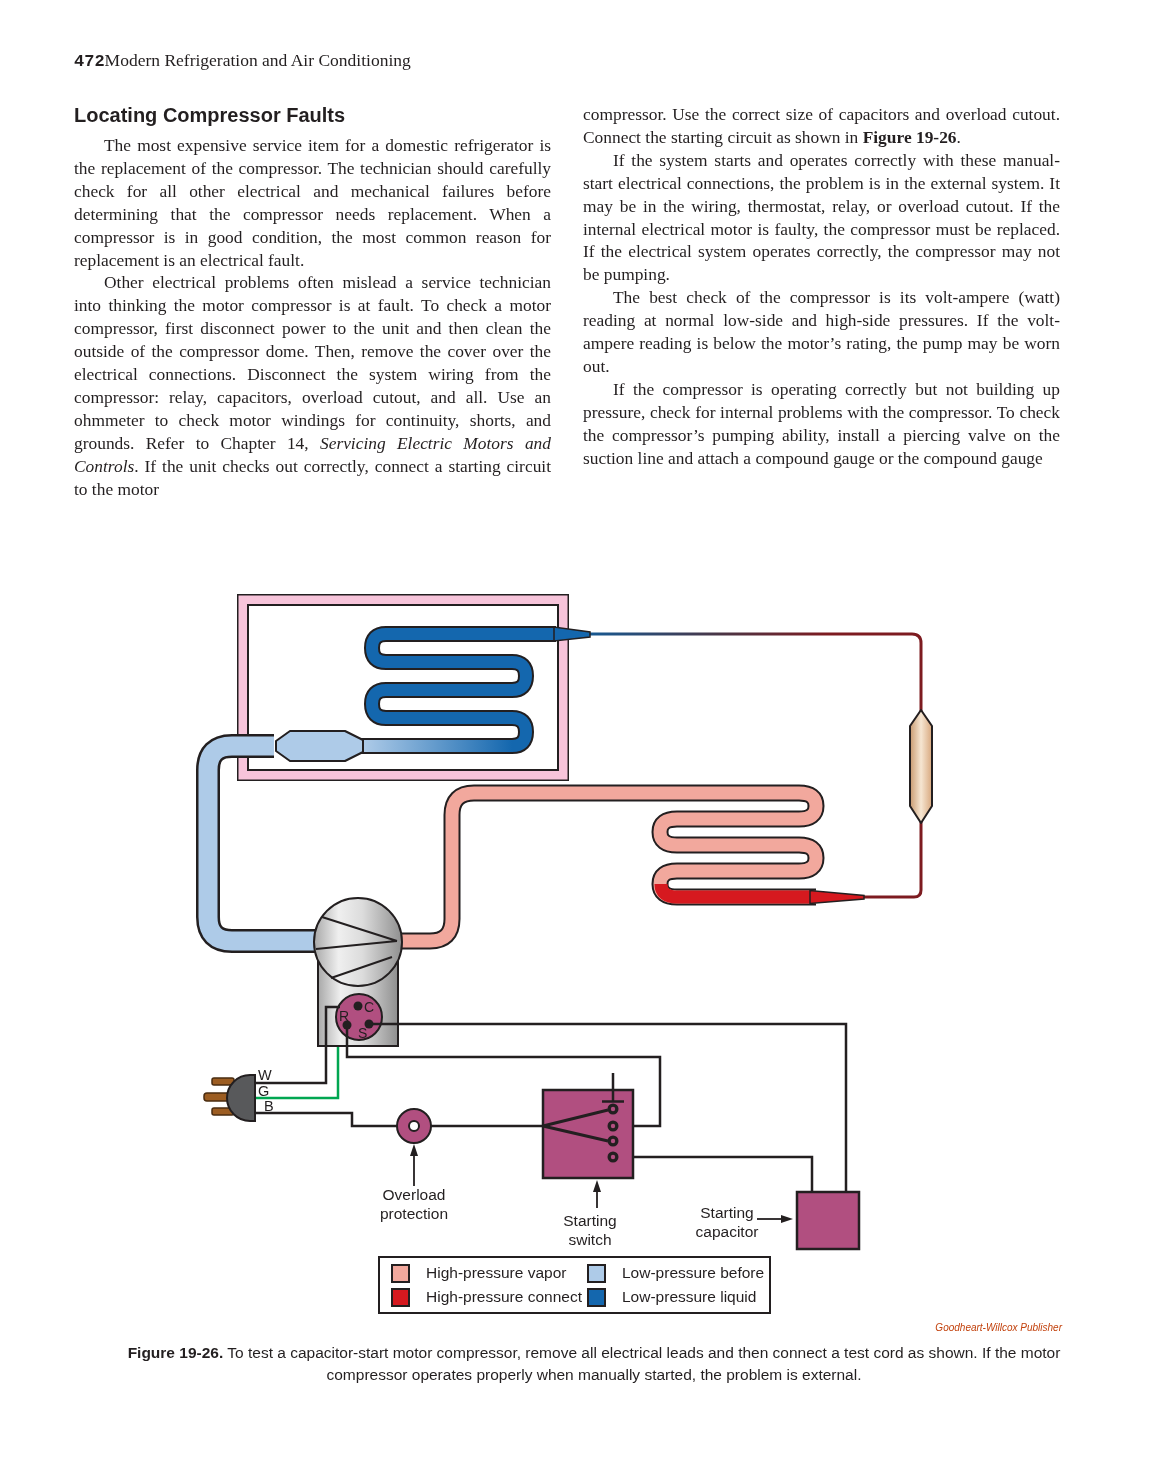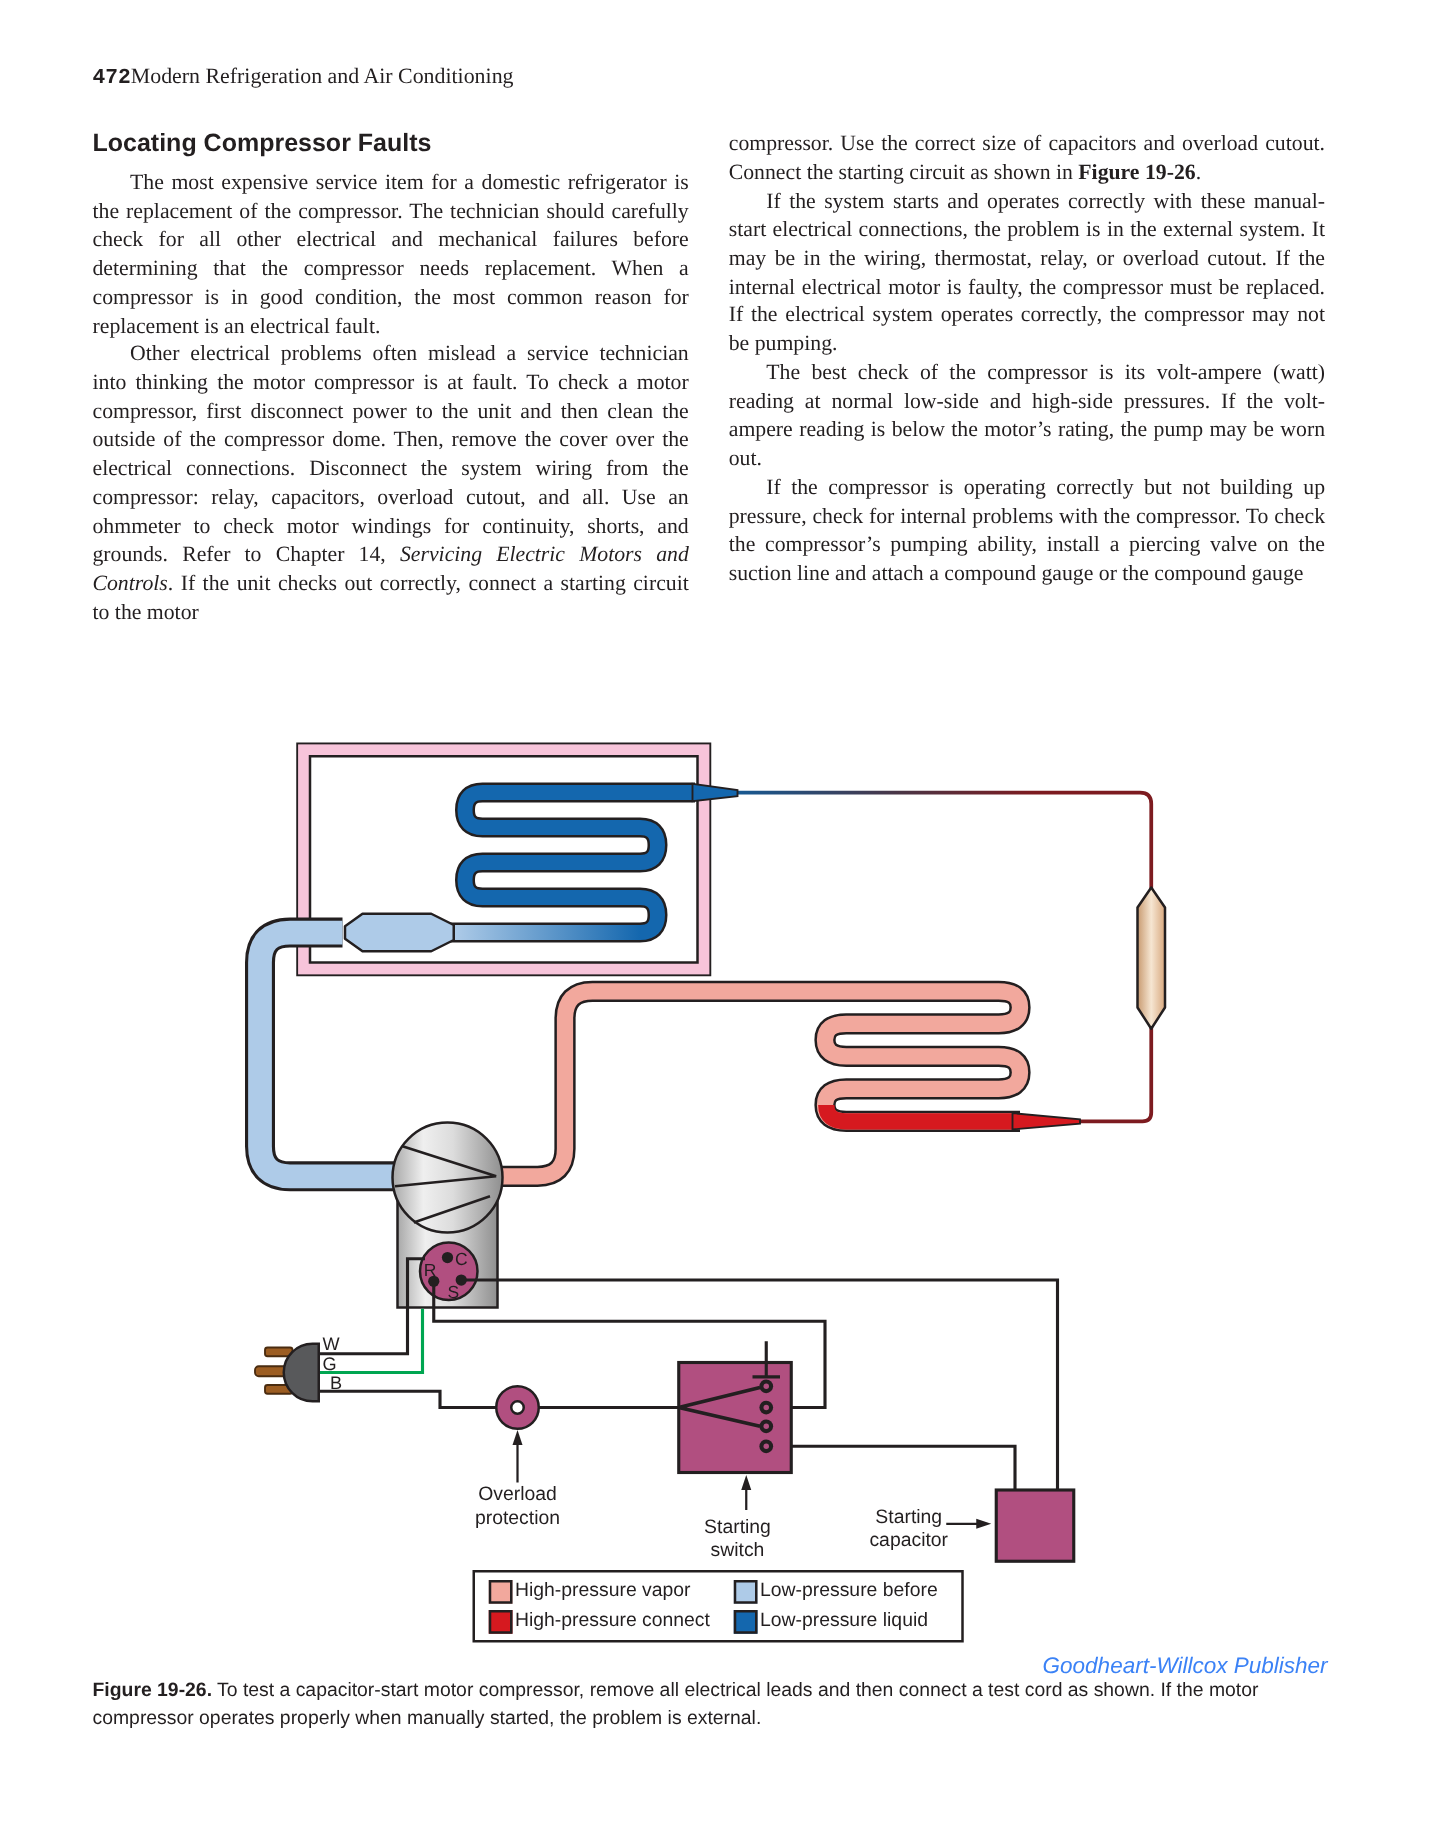--- a/index.html
+++ b/index.html
@@ -15,26 +15,26 @@
   .col h2{font-family:"Liberation Sans",sans-serif;font-size:20px;line-height:24px;
           margin:0 0 7px 0;font-weight:bold;}
   .col p{margin:0;}
   .col p.ind{text-indent:30px;}
   .it{font-style:italic;}
   .bd{font-weight:bold;}
   #figsvg{position:absolute;left:0;top:0;}
   #legend{position:absolute;left:378px;top:1256px;width:378px;height:54px;border:2px solid #231f20;
           display:grid;grid-template-columns:196px 1fr;align-content:center;row-gap:5px;
           padding-left:11px;font-family:"Liberation Sans",sans-serif;font-size:15.5px;background:#fff;}
-  .lg-item{display:flex;align-items:center;gap:2px;}
+  .lg-item{display:flex;align-items:center;gap:16px;}
   .sw{width:15px;height:15px;border:2px solid #231f20;display:inline-block;flex:0 0 auto;}
   #credit{position:absolute;top:1322px;left:662px;width:400px;text-align:right;
-          font-family:"Liberation Sans",sans-serif;font-style:italic;font-size:18px;color:#3b82f6;}
-  #caption{position:absolute;left:74px;top:1342px;width:1008px;
-           font-family:"Liberation Sans",sans-serif;font-size:15.5px;line-height:21.5px;color:#231f20;}
+          font-family:"Liberation Sans",sans-serif;font-style:italic;font-size:10px;color:#c2410c;}
+  #caption{position:absolute;left:90px;top:1342px;width:1008px;
+           font-family:"Liberation Sans",sans-serif;font-size:15.5px;line-height:21.5px;color:#231f20;text-align:center;}
   svg text{font-family:"Liberation Sans",sans-serif;fill:#231f20;}
 </style>
 </head>
 <body>
 
 <div id="page">
 
   <div class="hdr">
     <b>472</b><span class="bk">Modern Refrigeration and Air Conditioning</span>
   </div>

